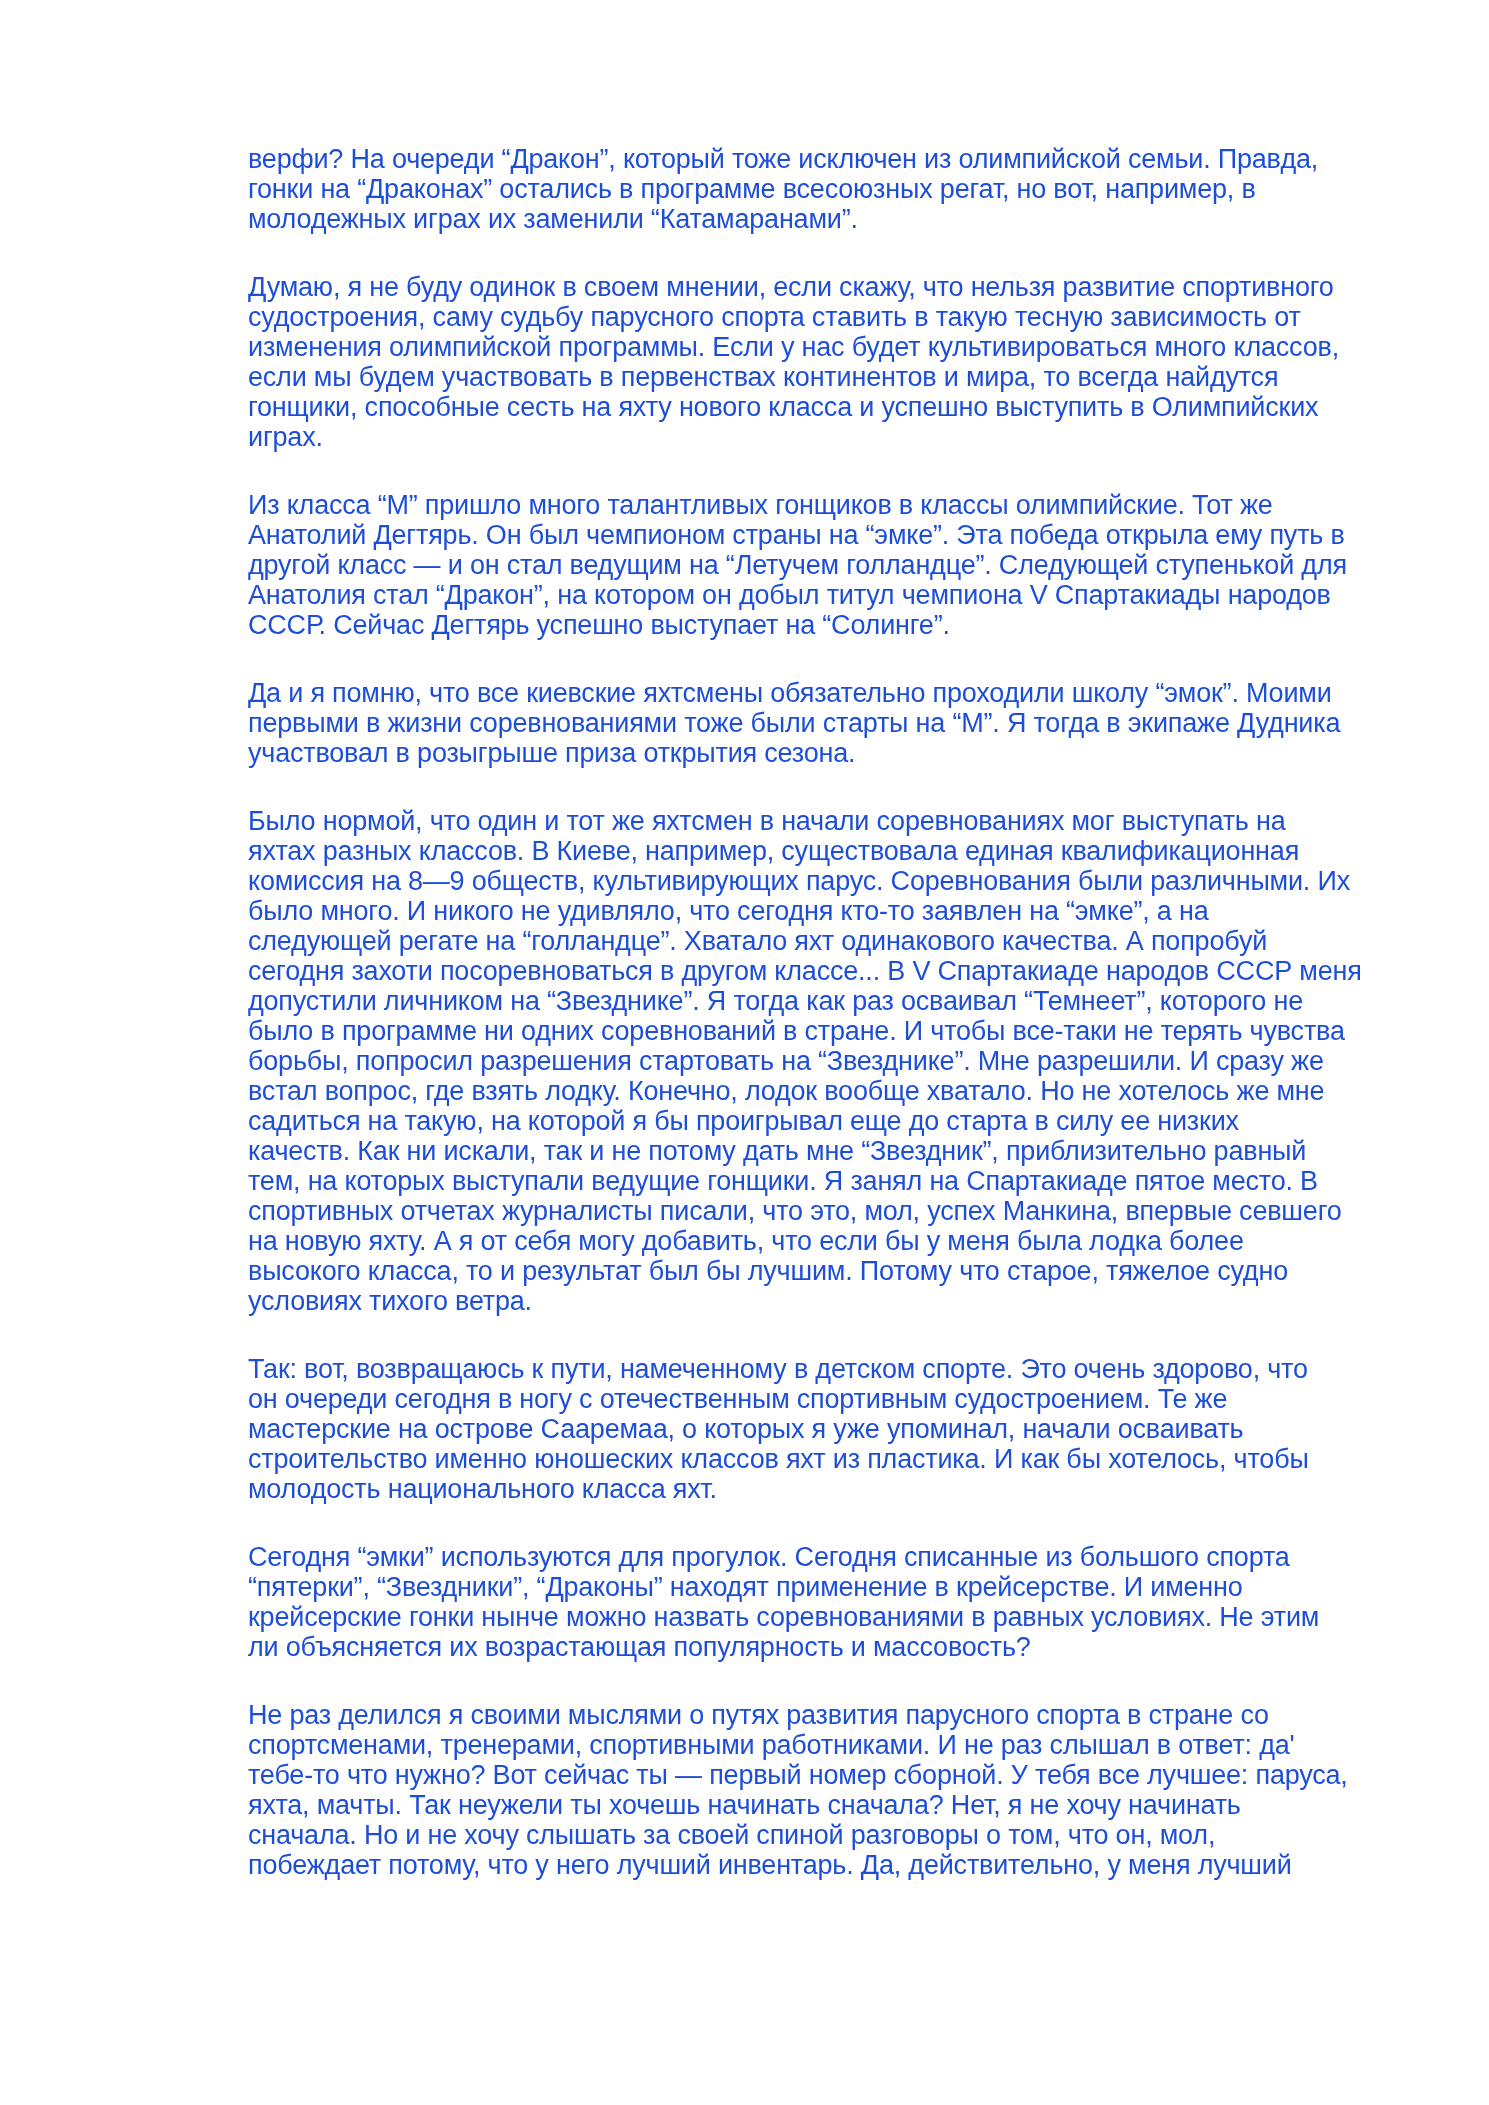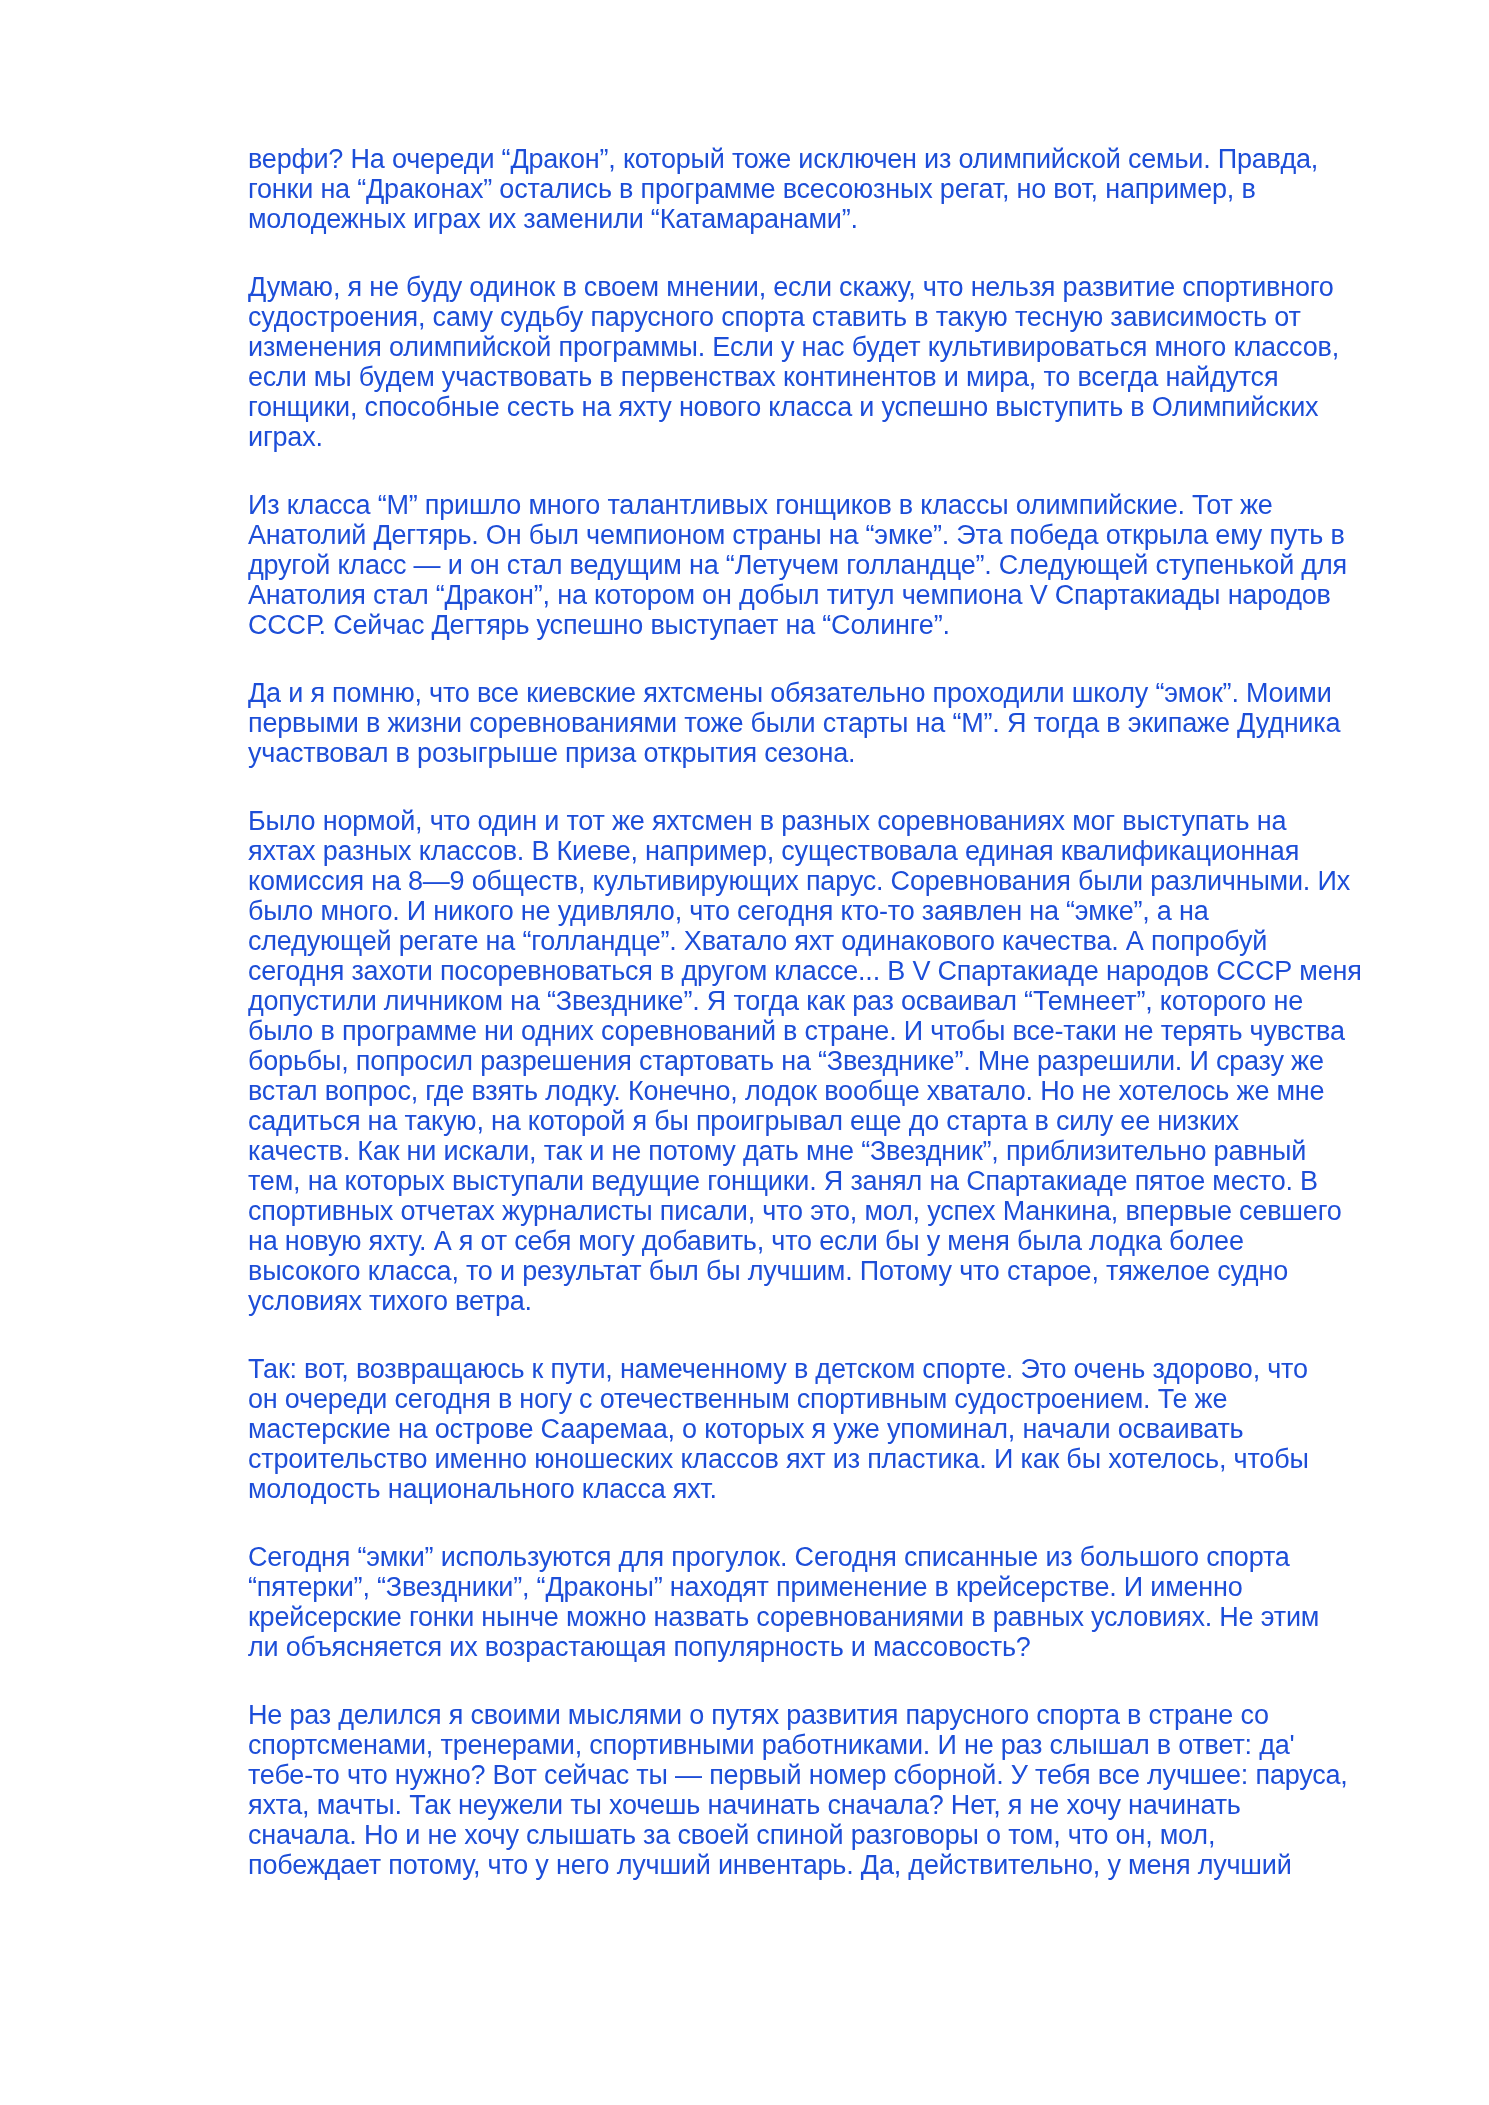--- a/index.html
+++ b/index.html
@@ -60,21 +60,21 @@
       <span class="line">другой класс — и он стал ведущим на “Летучем голландце”. Следующей ступенькой для</span>
       <span class="line">Анатолия стал “Дракон”, на котором он добыл титул чемпиона V Спартакиады народов</span>
       <span class="line">СССР. Сейчас Дегтярь успешно выступает на “Солинге”.</span>
     </p>
     <p>
       <span class="line">Да и я помню, что все киевские яхтсмены обязательно проходили школу “эмок”. Моими</span>
       <span class="line">первыми в жизни соревнованиями тоже были старты на “М”. Я тогда в экипаже Дудника</span>
       <span class="line">участвовал в розыгрыше приза открытия сезона.</span>
     </p>
     <p>
-      <span class="line">Было нормой, что один и тот же яхтсмен в разных соревнованиях мог выступать на</span>
+      <span class="line">Было нормой, что один и тот же яхтсмен в начали соревнованиях мог выступать на</span>
       <span class="line">яхтах разных классов. В Киеве, например, существовала единая квалификационная</span>
       <span class="line">комиссия на 8—9 обществ, культивирующих парус. Соревнования были различными. Их</span>
       <span class="line">было много. И никого не удивляло, что сегодня кто-то заявлен на “эмке”, а на</span>
       <span class="line">следующей регате на “голландце”. Хватало яхт одинакового качества. А попробуй</span>
       <span class="line">сегодня захоти посоревноваться в другом классе... В V Спартакиаде народов СССР меня</span>
       <span class="line">допустили личником на “Звезднике”. Я тогда как раз осваивал “Темнеет”, которого не</span>
       <span class="line">было в программе ни одних соревнований в стране. И чтобы все-таки не терять чувства</span>
       <span class="line">борьбы, попросил разрешения стартовать на “Звезднике”. Мне разрешили. И сразу же</span>
       <span class="line">встал вопрос, где взять лодку. Конечно, лодок вообще хватало. Но не хотелось же мне</span>
       <span class="line">садиться на такую, на которой я бы проигрывал еще до старта в силу ее низких</span>

